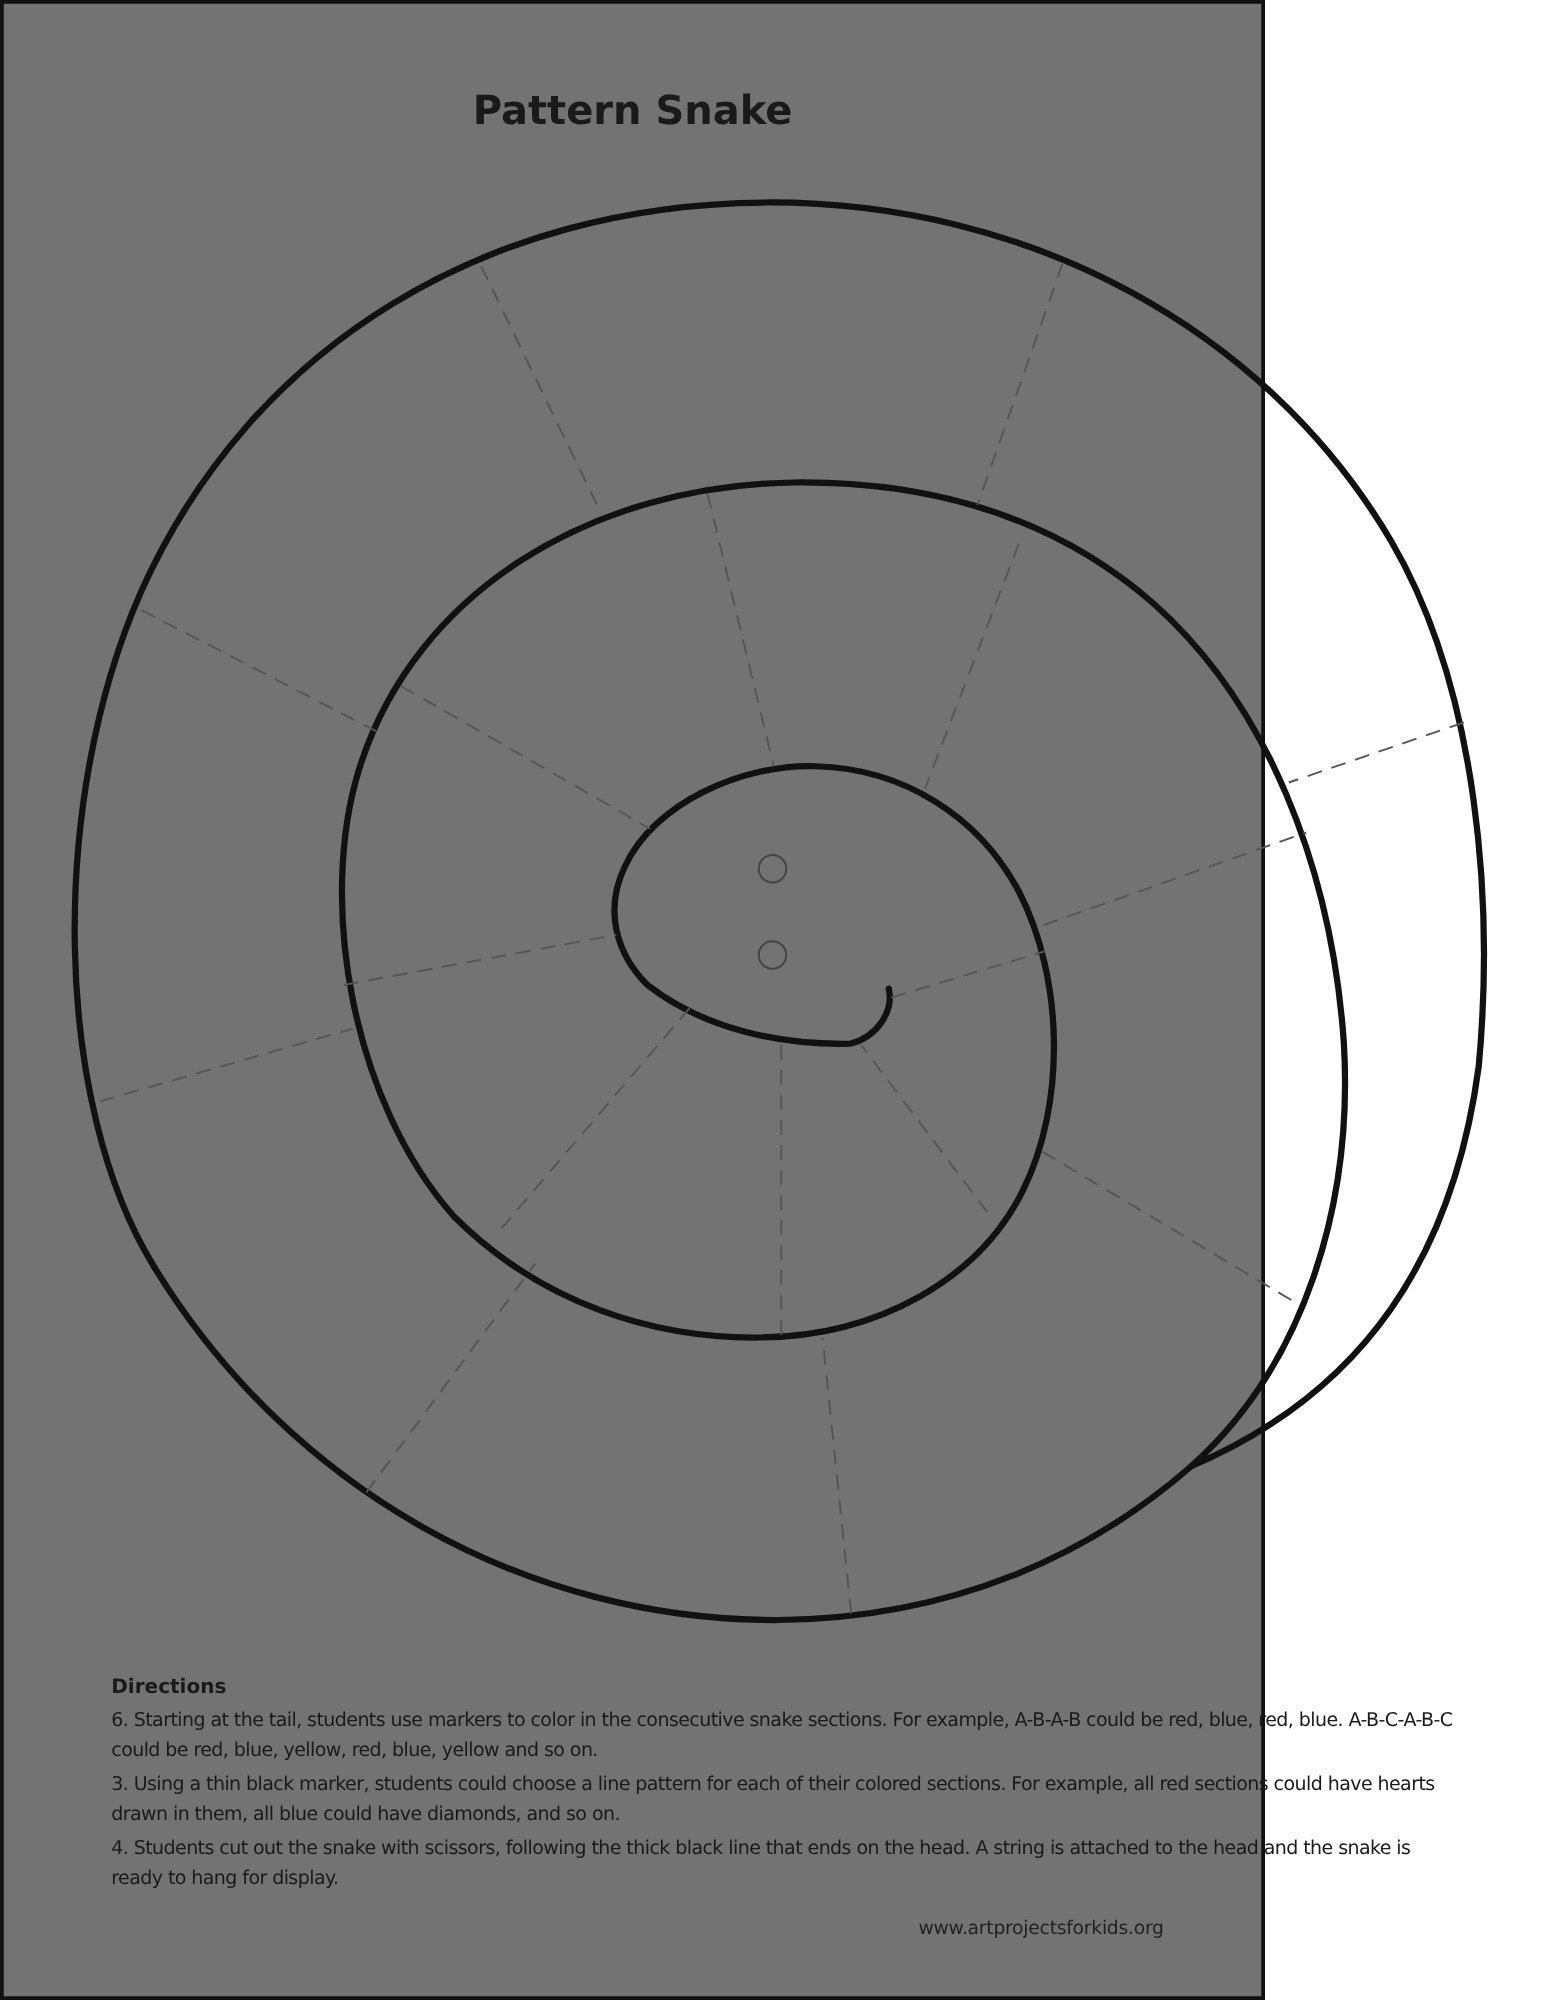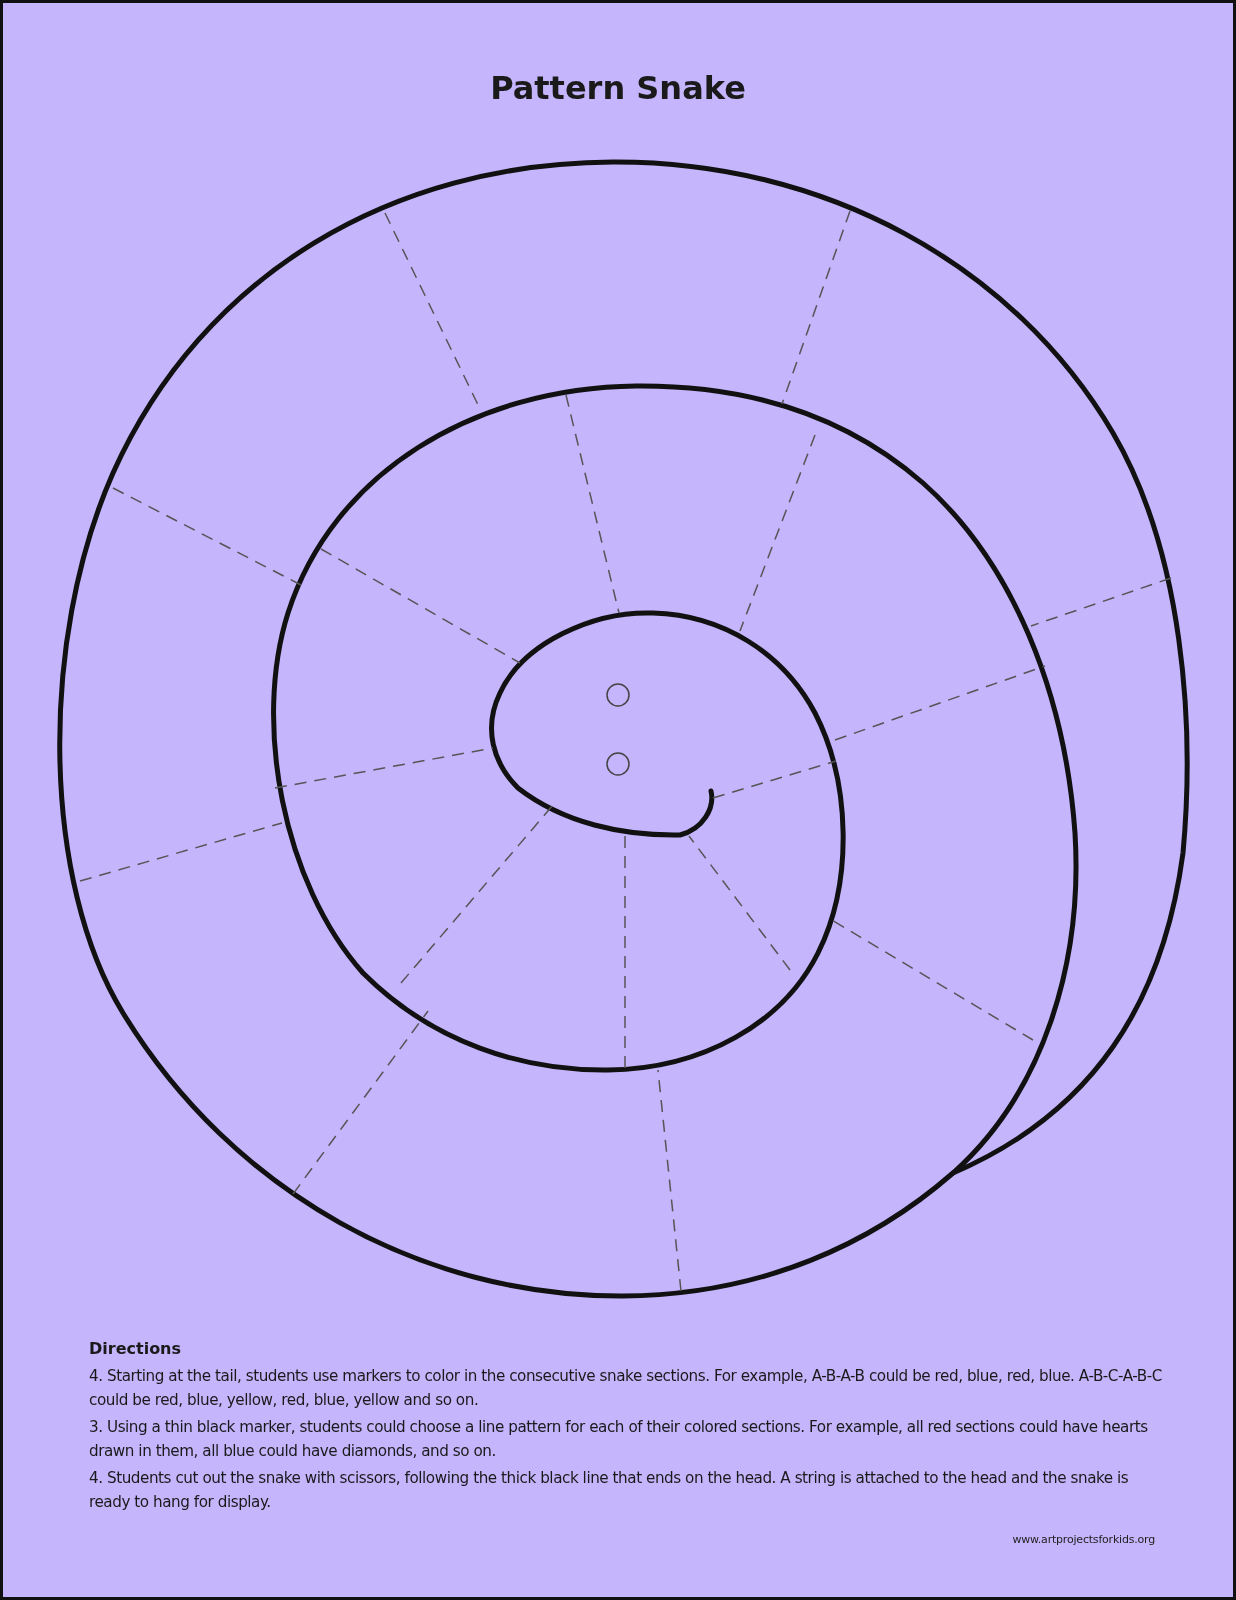--- a/index.html
+++ b/index.html
@@ -1,40 +1,40 @@
 <!DOCTYPE html>
 <html><head>
 <meta charset="utf-8">
 <style>
   html, body { margin: 0; padding: 0; background: #ffffff; }
   body { width: 1236px; height: 1600px; position: relative; overflow: hidden; }
   .page {
-    position: absolute; left: 0; top: 0; width: 1236px; height: 1600px;
-    box-sizing: border-box; border: 3px solid #111; background: #c4b5fd;
+    position: absolute; left: 0; top: 0; width: 1012px; height: 1600px;
+    box-sizing: border-box; border: 3px solid #111; background: #737373;
   }
   .title {
     position: absolute; left: 0; right: 0; top: 66px; text-align: center;
     font-family: "DejaVu Sans", sans-serif; font-weight: bold; font-size: 32px;
     color: #1a1a1a; letter-spacing: 0px;
   }
   svg.snake { position: absolute; left: 0; top: 0; }
   .directions {
     position: absolute; left: 86px; width: 1080px; top: 1336px;
     font-family: "DejaVu Sans", sans-serif; color: #1a1a1a;
   }
   .dir-heading {
     text-align: left; font-weight: bold; font-size: 16px; margin-bottom: 6px;
   }
   .dir-item {
     font-size: 15.2px; line-height: 24px; margin-bottom: 3px;
     letter-spacing: -0.45px;
   }
   .site {
     position: absolute; right: 78px; top: 1530px;
-    font-family: "DejaVu Sans", sans-serif; font-size: 11px; color: #222;
+    font-family: "DejaVu Sans", sans-serif; font-size: 15px; color: #222;
     letter-spacing: -0.2px;
   }
 </style>
 </head>
 <body>
 
 <div class="page">
 
   <div class="title">Pattern Snake</div>
 
@@ -90,20 +90,20 @@
       <line x1="398" y1="980" x2="550" y2="802"></line>
       <line x1="622" y1="1065" x2="622" y2="825"></line>
       <line x1="787" y1="967" x2="686" y2="833"></line>
       <line x1="710" y1="795" x2="833" y2="758"></line>
       <line x1="832" y1="737" x2="1042" y2="663"></line>
     </g>
   </svg>
 
   <div class="directions">
     <div class="dir-heading">Directions</div>
-    <div class="dir-item">4. Starting at the tail, students use markers to color in the consecutive snake sections. For example, A-B-A-B could be red, blue, red, blue. A-B-C-A-B-C could be red, blue, yellow, red, blue, yellow and so on.</div>
+    <div class="dir-item">6. Starting at the tail, students use markers to color in the consecutive snake sections. For example, A-B-A-B could be red, blue, red, blue. A-B-C-A-B-C could be red, blue, yellow, red, blue, yellow and so on.</div>
     <div class="dir-item">3. Using a thin black marker, students could choose a line pattern for each of their colored sections. For example, all red sections could have hearts drawn in them, all blue could have diamonds, and so on.</div>
     <div class="dir-item">4. Students cut out the snake with scissors, following the thick black line that ends on the head. A string is attached to the head and the snake is ready to hang for display.</div>
   </div>
 
   <div class="site">www.artprojectsforkids.org</div>
 
 </div>
 
 </body></html>

